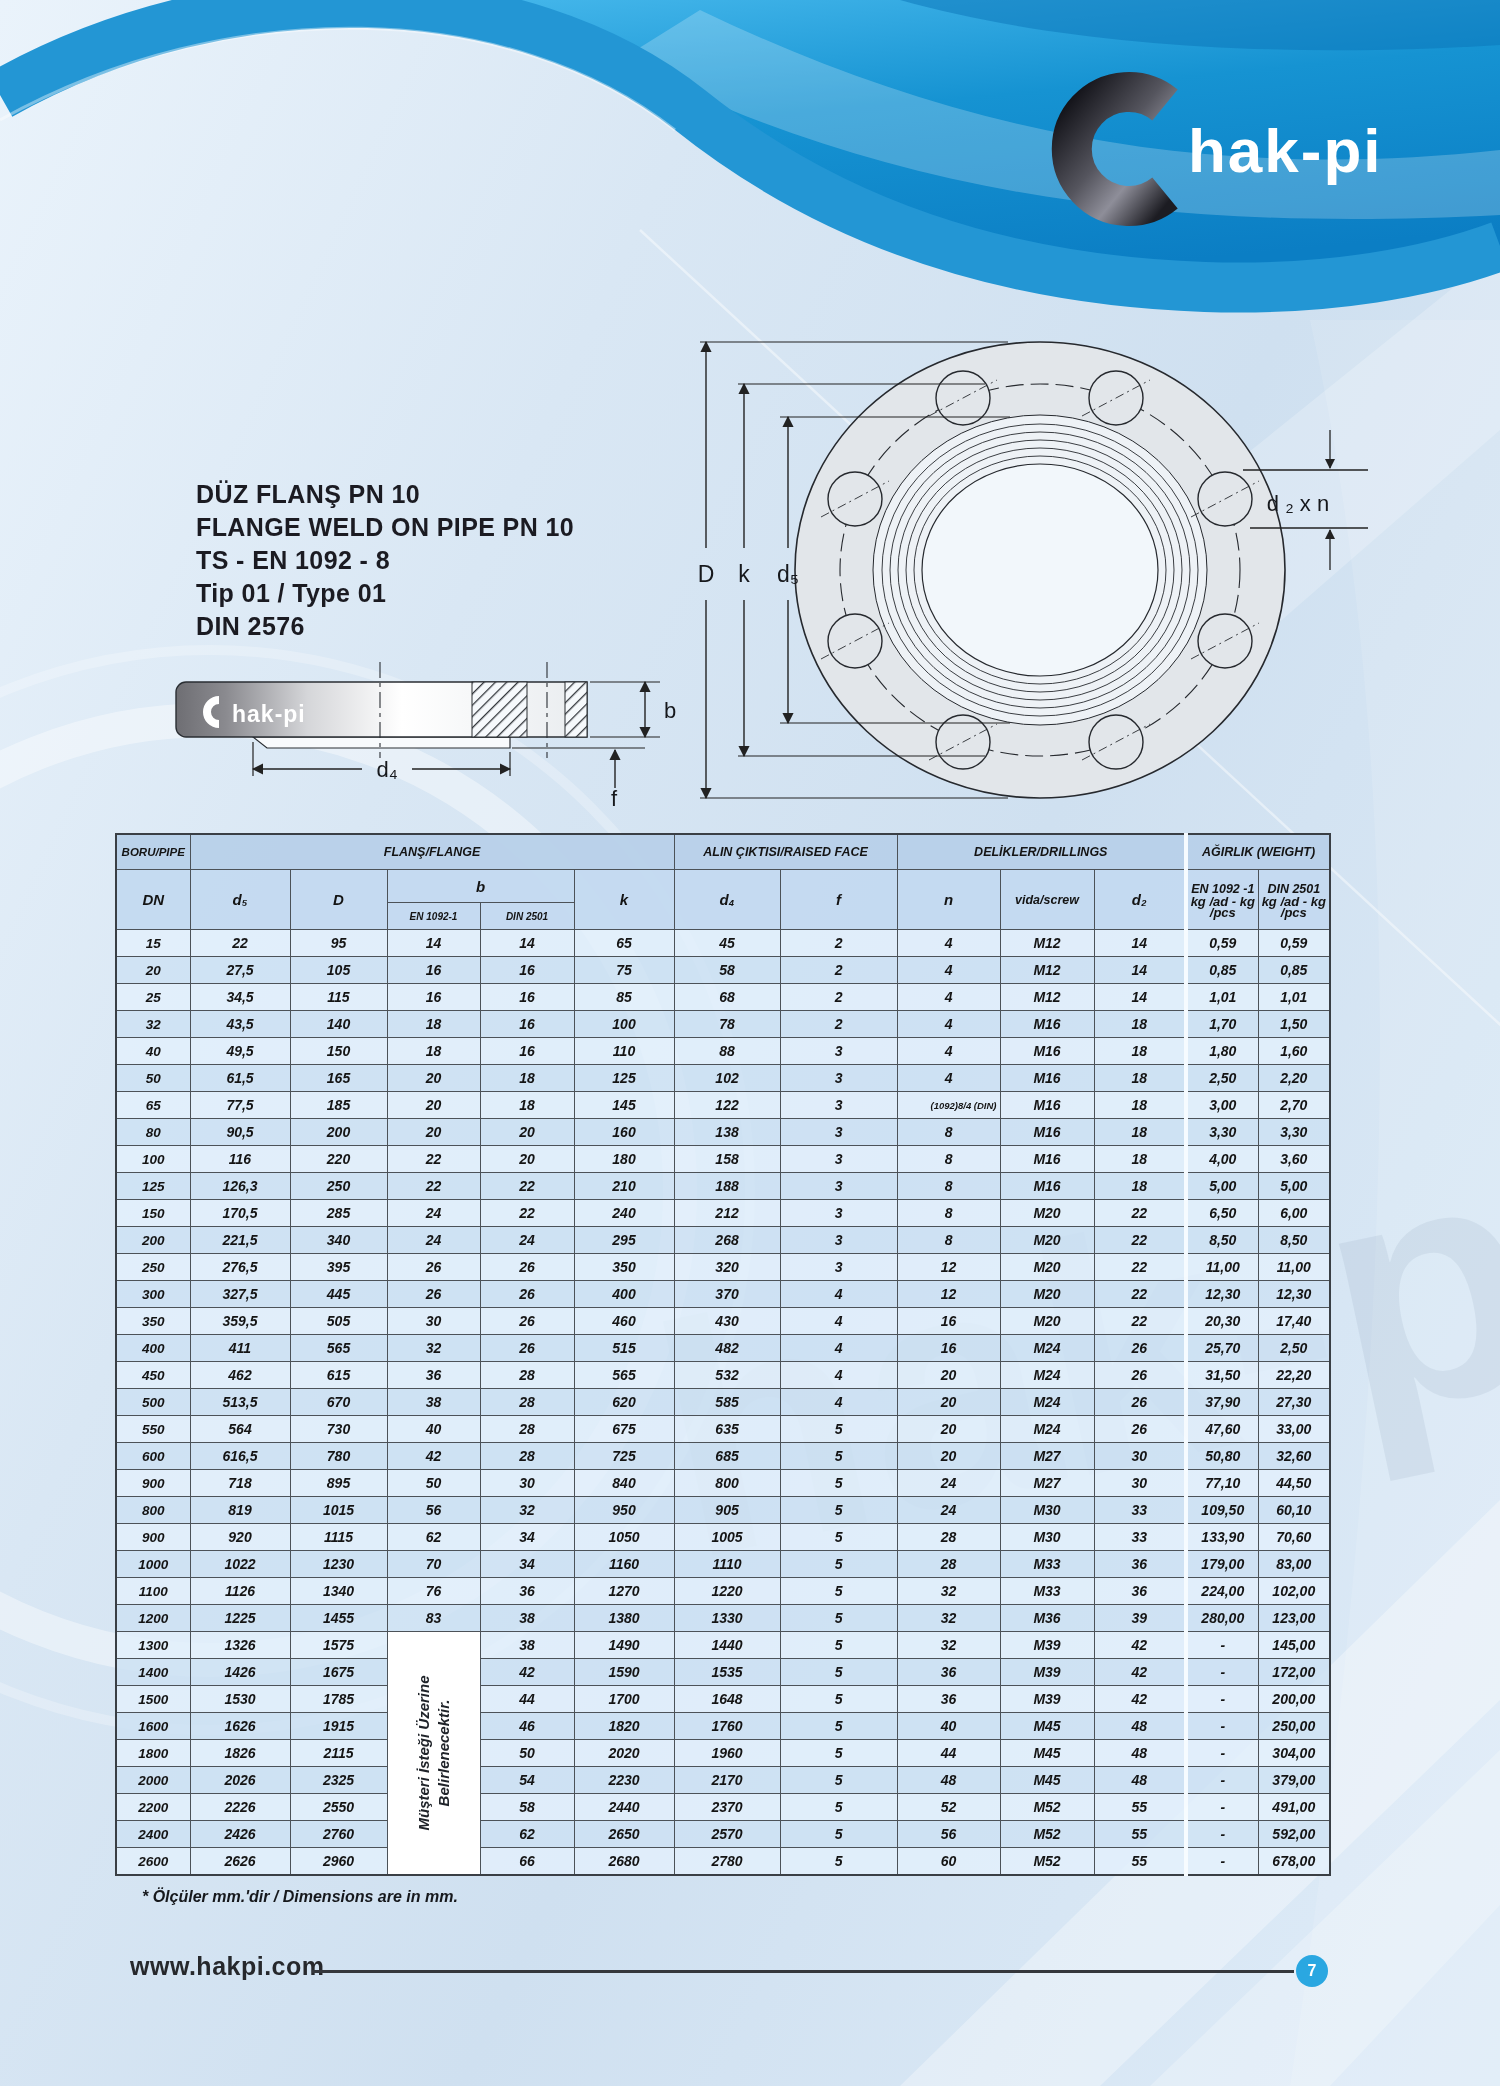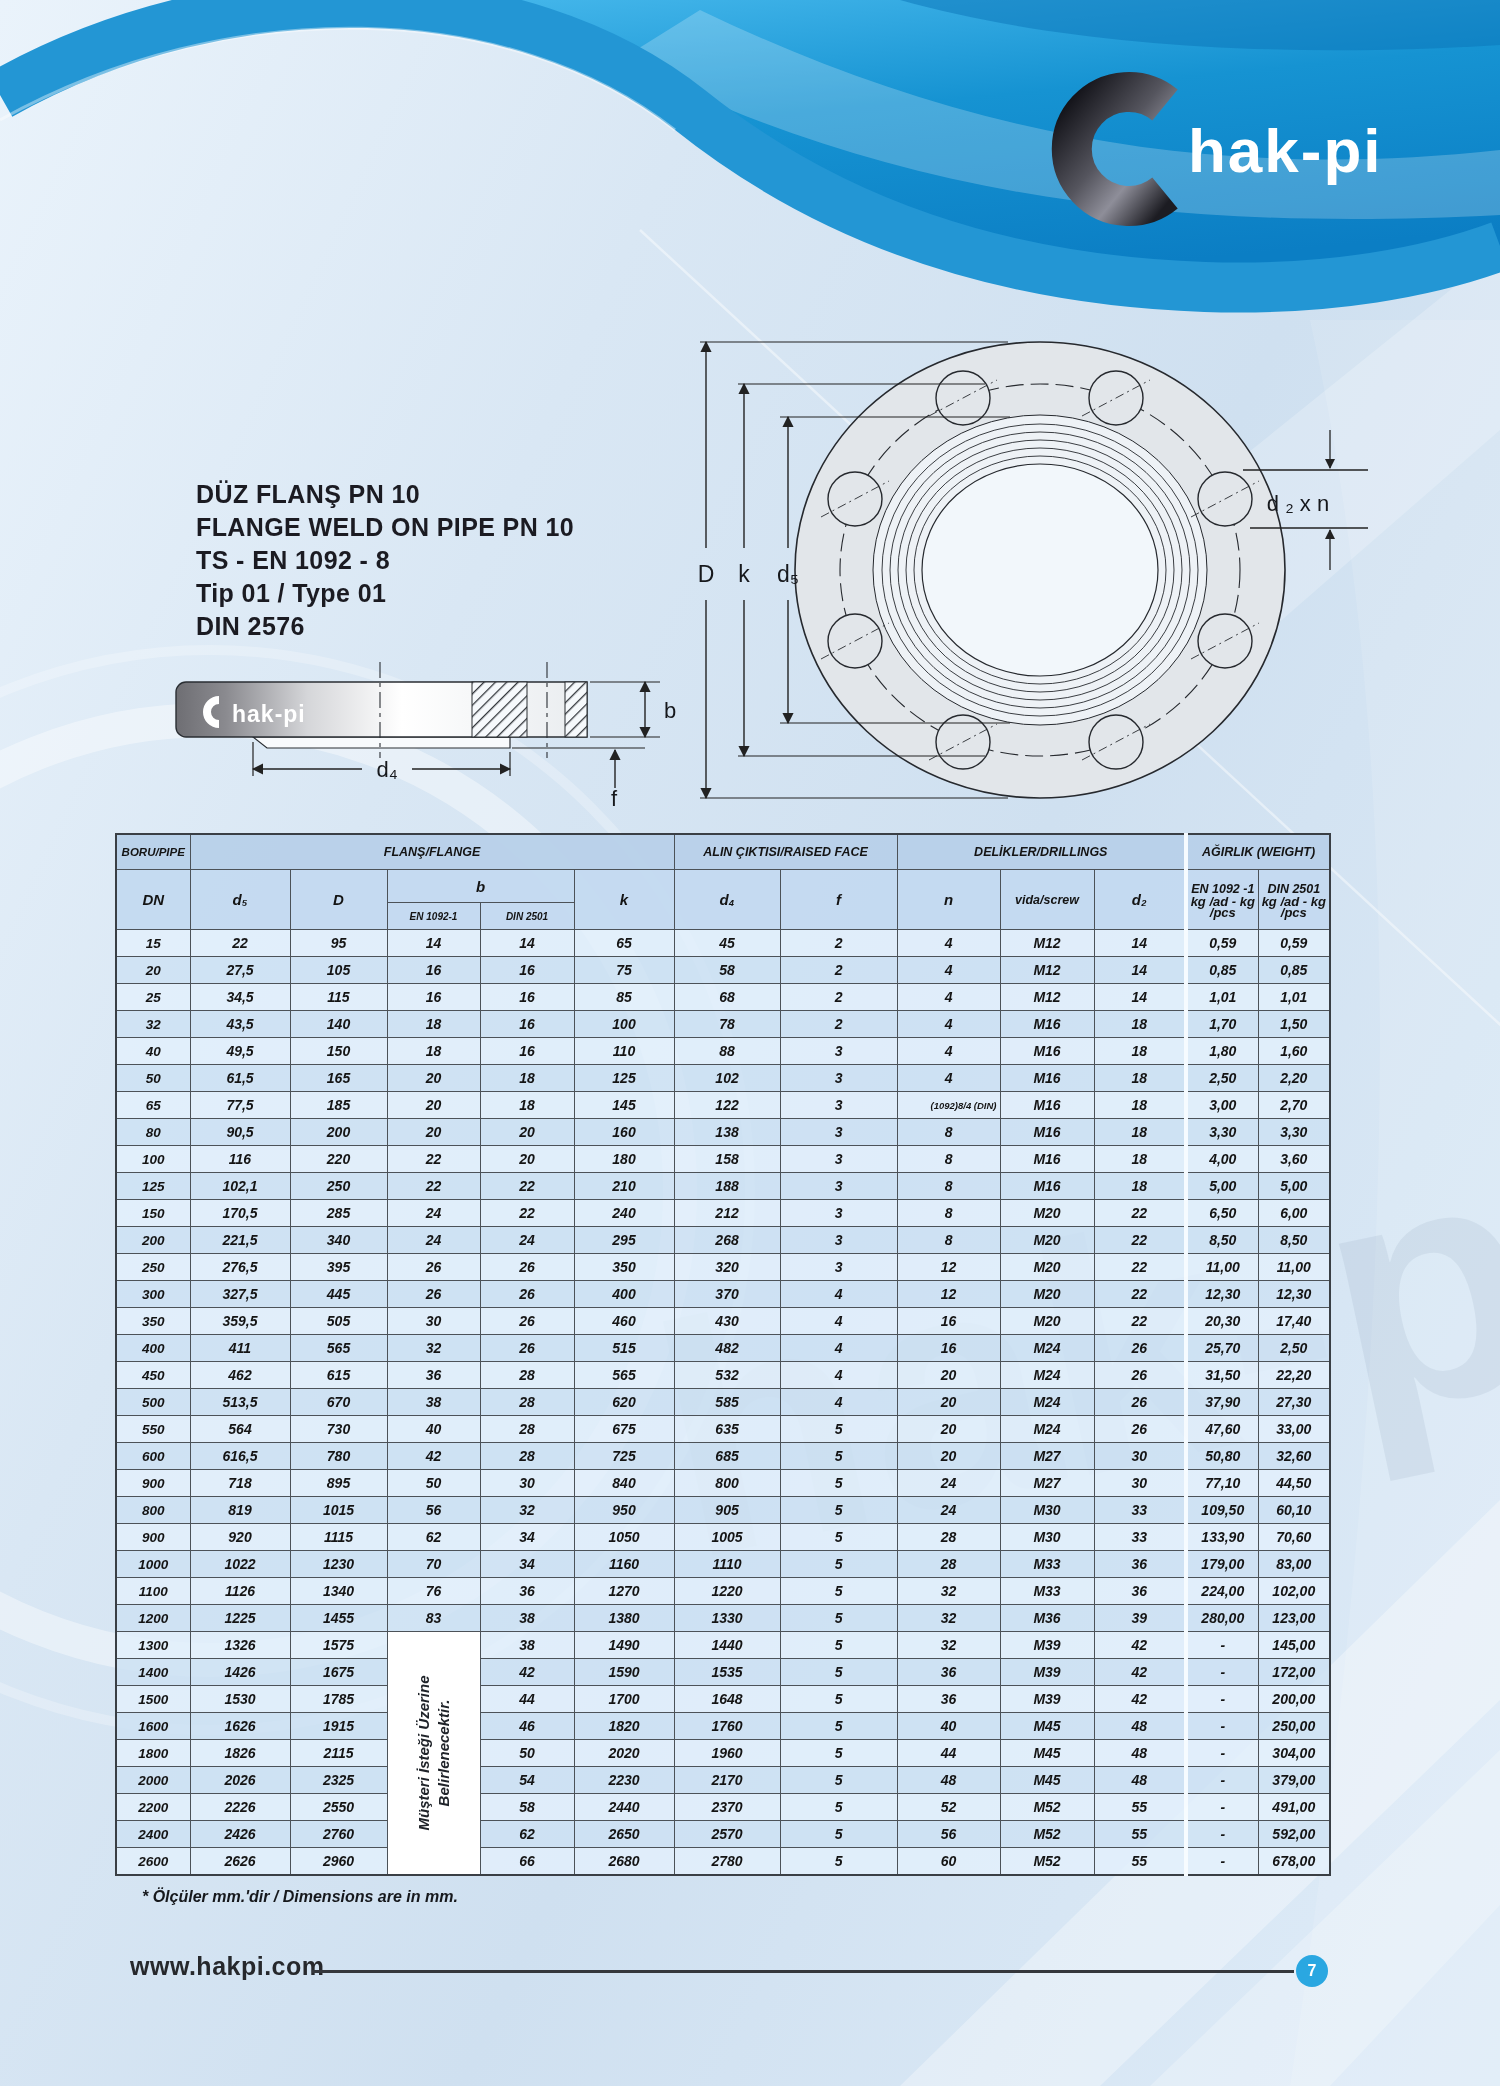--- a/index.html
+++ b/index.html
@@ -376,21 +376,21 @@
             <td class="c6">158</td>
             <td class="c7">3</td>
             <td class="c8">8</td>
             <td class="c9">M16</td>
             <td class="c10">18</td>
             <td class="c11 wsep">4,00</td>
             <td class="c12">3,60</td>
           </tr>
           <tr>
             <td class="c0">125</td>
-            <td class="c1">102,1</td>
+            <td class="c1">126,3</td>
             <td class="c2">250</td>
             <td class="c3">22</td>
             <td class="c4">22</td>
             <td class="c5">210</td>
             <td class="c6">188</td>
             <td class="c7">3</td>
             <td class="c8">8</td>
             <td class="c9">M16</td>
             <td class="c10">18</td>
             <td class="c11 wsep">5,00</td>

